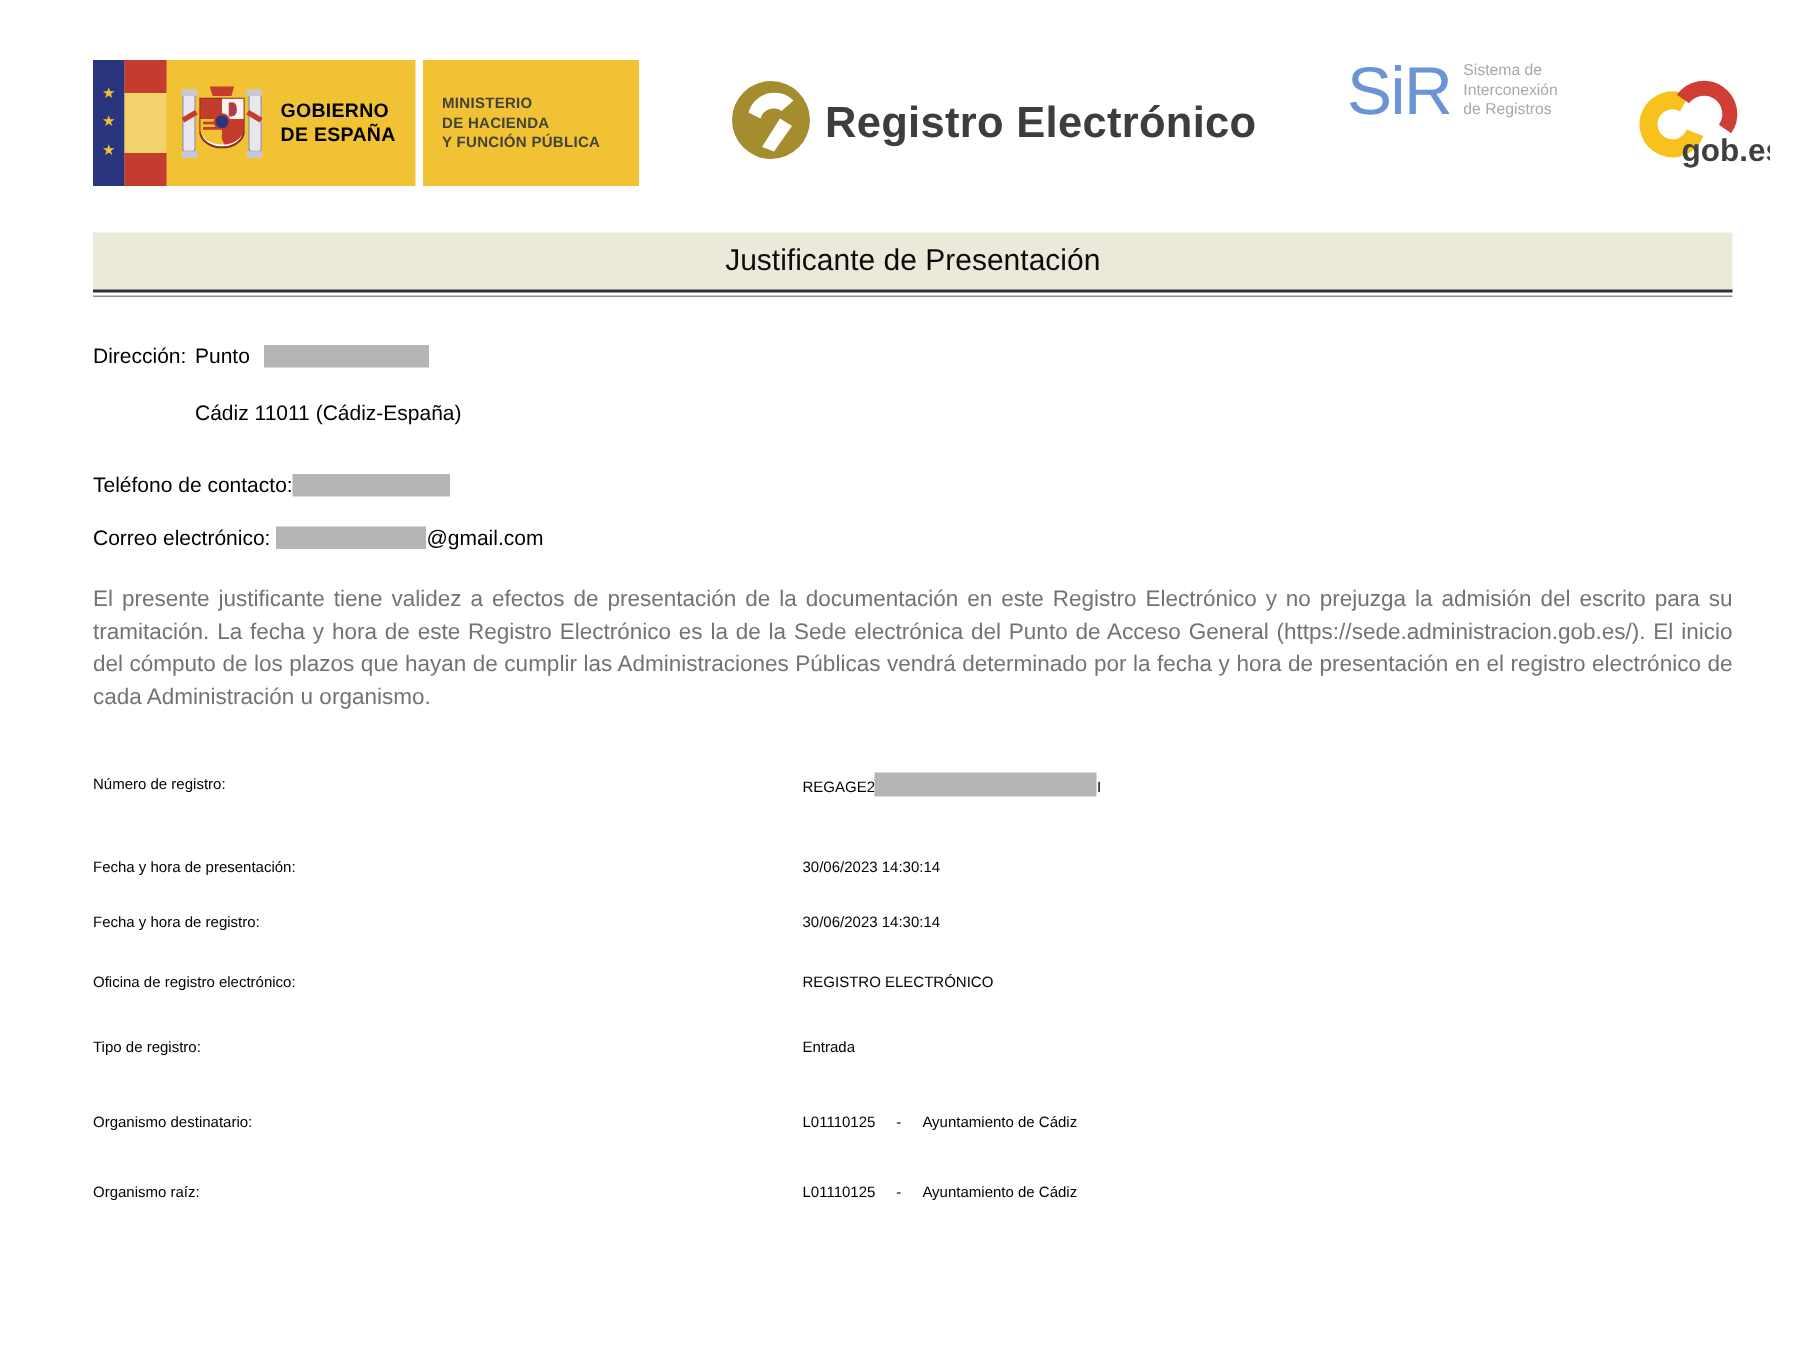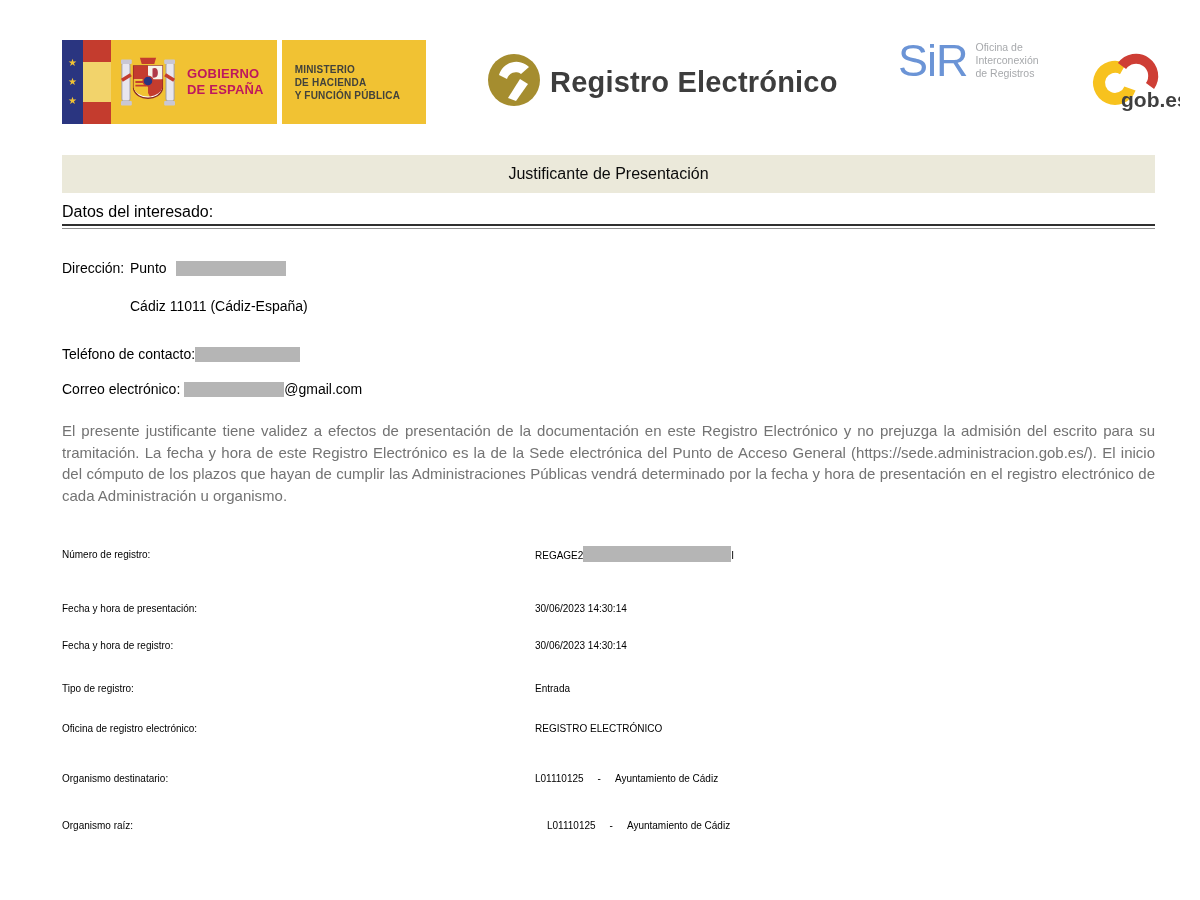--- a/index.html
+++ b/index.html
@@ -22,21 +22,21 @@
   }
   .eu-strip{width:21px;background:#2A3580;display:flex;flex-direction:column;
     align-items:center;justify-content:center;gap:9px;}
   .eu-strip span{color:#F1C233;font-size:10px;line-height:10px;}
   .flag-strip{width:28px;display:flex;flex-direction:column;}
   .flag-strip .fr{flex:26;background:#C43C2E;}
   .flag-strip .fy{flex:48;background:#F2D36B;}
   .arms{margin:10px 6px 0 10px;}
   .gov-text{
     align-self:center;font-weight:bold;font-size:13px;line-height:16px;
-    color:#be185d;margin-left:6px;letter-spacing:.2px;
+    color:#000000;margin-left:6px;letter-spacing:.2px;
   }
   .gov-divider{width:5px;background:#fff;margin-left:13px;}
   .ministry-text{
     align-self:center;font-weight:bold;font-size:10px;line-height:13px;
     color:#42423B;margin-left:13px;padding-right:26px;letter-spacing:.2px;
   }
 
   
   .reg-logo{position:absolute;left:487px;top:53px;display:flex;align-items:center;}
   .reg-logo .reg-text{font-size:29px;font-weight:600;color:#3D3D3D;margin-left:9px;letter-spacing:.2px;}
@@ -47,21 +47,21 @@
   .sir-text{margin-left:8px;font-size:10.5px;line-height:13px;color:#A7A9AC;}
 
   
   .gobes-logo{position:absolute;left:1085px;top:45px;}
 
   
   .title-bar{
     margin:0 45px 0 62px;height:38px;background:#EBE9DA;
     display:flex;align-items:center;justify-content:center;
   }
-  .title-bar .title{font-size:16px;font-weight:500;color:#0c0c0c;}
+  .title-bar .title{font-size:20px;font-weight:500;color:#0c0c0c;}
 
   
   .content{margin:0 45px 0 62px;}
   .section-title{margin-top:10px;font-size:16px;color:#000;padding-bottom:3px;}
   .rule1{height:2px;background:#2f2f2f;}
   .rule2{height:1px;background:#8f8f8f;margin-top:2px;}
 
   .redact{display:inline-block;background:#B5B5B5;height:15px;vertical-align:-3px;}
   .w-cif{width:87px;}
   .w-calle{width:110px;}
@@ -90,21 +90,21 @@
 
   .reg-table{margin-top:40px;font-size:10px;}
   .reg-row{display:flex;line-height:18px;}
   .reg-row .lbl{width:473px;flex:none;}
   .reg-row.mt1{margin-top:0;}
   .reg-row.mt2{margin-top:35px;}
   .reg-row.mt3{margin-top:19px;}
   .reg-row.mt4{margin-top:25px;}
   .reg-row.mt5{margin-top:22px;}
   .reg-row.mt6{margin-top:32px;}
-  .reg-row.mt7{margin-top:29px;gap:12px;}
+  .reg-row.mt7{margin-top:29px;}
   .org-sep{margin:0 14px;}
 </style>
 </head>
 <body>
 
 <div class="page">
 
   <div class="header">
 
     <div class="gov-logo">
@@ -159,42 +159,41 @@
           <path d="M12,22 A18,18 0 0 1 42,14 L34,21 A9,9 0 0 0 20,26 Z" fill="#fff"></path>
           <path d="M21,45 L33,26 L41,31 L29,48 Z" fill="#fff"></path>
         </svg>
       </span>
       <span class="reg-text">Registro Electrónico</span>
     </div>
 
     <div class="sir-logo">
       <span class="sir-acronym">SiR</span>
       <span class="sir-text">
-        <div>Oficina de</div>
+        <div>Sistema de</div>
         <div>Interconexión</div>
         <div>de Registros</div>
       </span>
     </div>
 
     <div class="gobes-logo">
       <svg width="95" height="68" viewBox="0 0 95 68">
         <path d="M38,24 A16,16 0 1 0 45,43.5" fill="none" stroke="#F7C21E" stroke-width="12"></path>
         <path d="M37,21 A17,17 0 1 1 65,41" fill="none" stroke="#CE3E35" stroke-width="10"></path>
         <text x="36" y="62" font-family="Liberation Sans, sans-serif" font-size="21" font-weight="bold" fill="#3F3F3F">gob.es</text>
       </svg>
     </div>
   </div>
 
   <div class="title-bar">
     <span class="title">Justificante de Presentación</span>
   </div>
 
   <div class="content">
 
-    <div class="section-title">Datos del interesado:</div>
     <div class="rule1"></div>
     <div class="rule2"></div>
 
     <div class="row-cif">
     </div>
 
     <div class="row-dir">
       <span class="dir-label">Dirección:</span>
       <span class="dir-content">
         <div>
@@ -226,28 +225,28 @@
       <div class="reg-row mt2">
         <span class="lbl">Fecha y hora de presentación:</span>
         <span class="val">30/06/2023 14:30:14</span>
       </div>
 
       <div class="reg-row mt3">
         <span class="lbl">Fecha y hora de registro:</span>
         <span class="val">30/06/2023 14:30:14</span>
       </div>
 
+      <div class="reg-row mt5">
+        <span class="lbl">Oficina de registro electrónico:</span>
+        <span class="val">REGISTRO ELECTRÓNICO</span>
+      </div>
+
       <div class="reg-row mt4">
         <span class="lbl">Tipo de registro:</span>
         <span class="val">Entrada</span>
-      </div>
-
-      <div class="reg-row mt5">
-        <span class="lbl">Oficina de registro electrónico:</span>
-        <span class="val">REGISTRO ELECTRÓNICO</span>
       </div>
 
       <div class="reg-row mt6">
         <span class="lbl">Organismo destinatario:</span>
         <span class="val">
           <span>L01110125</span><span class="org-sep">-</span><span>Ayuntamiento de Cádiz</span>
         </span>
       </div>
 
       <div class="reg-row mt7">

